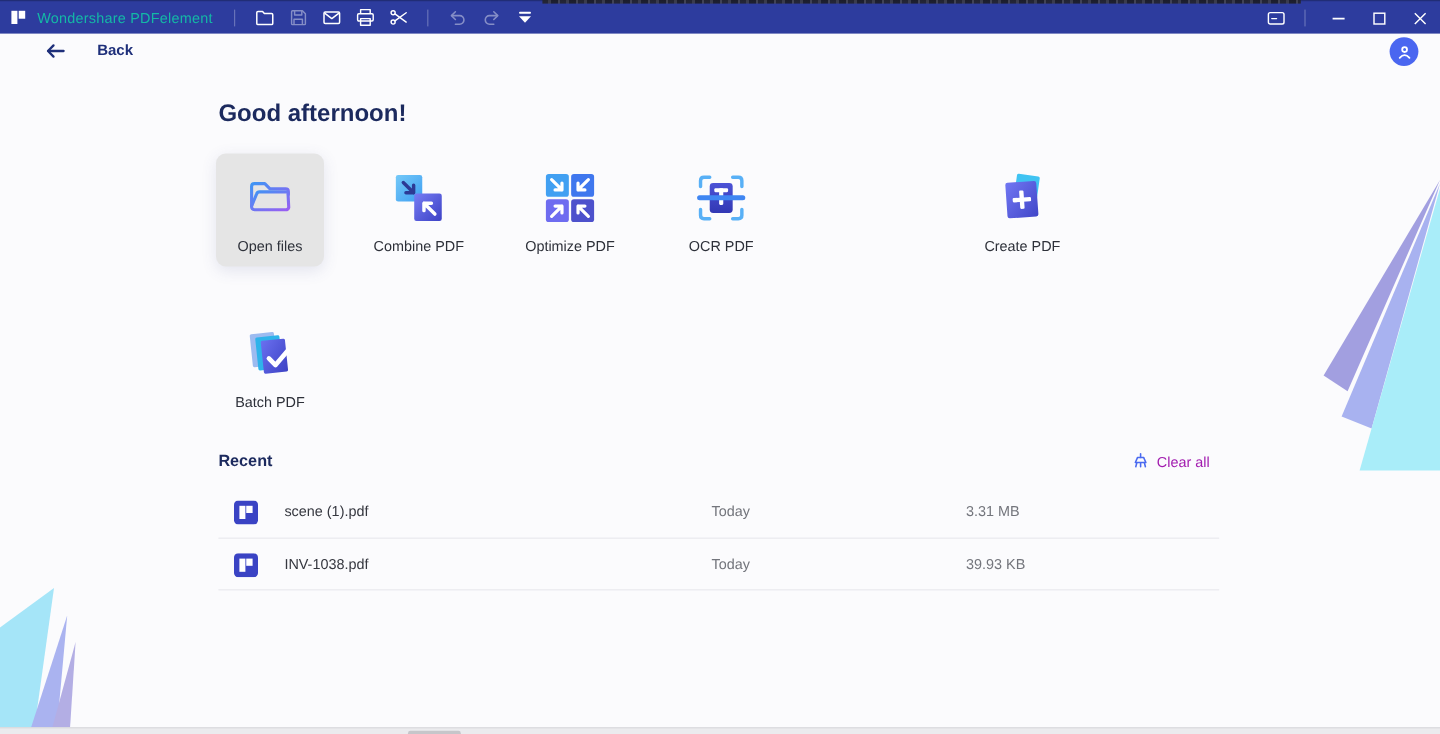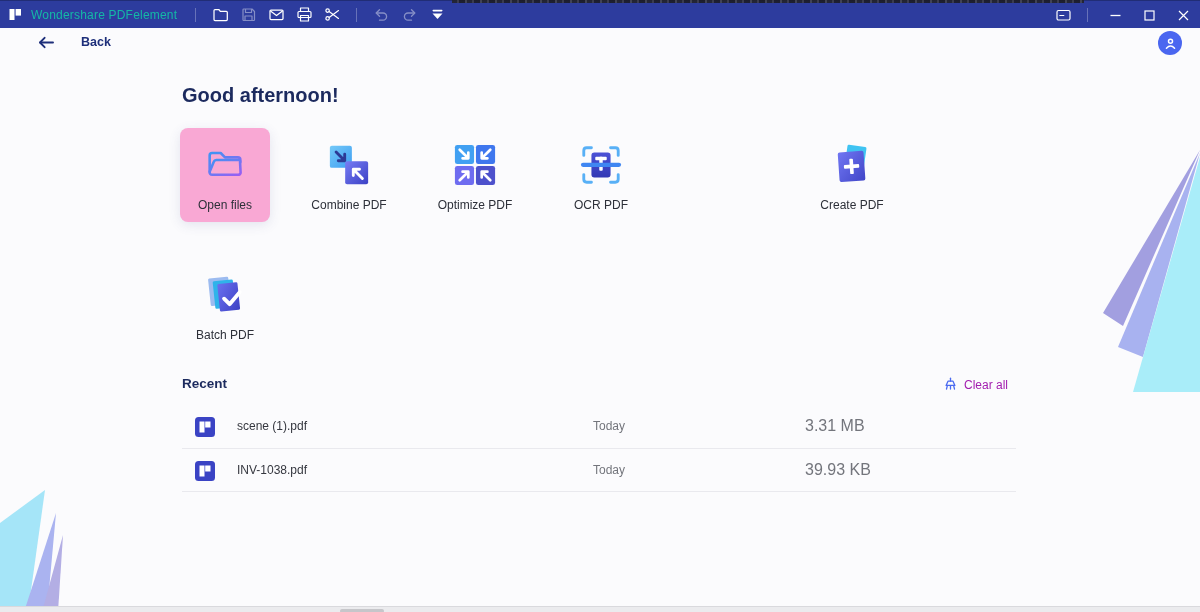--- a/index.html
+++ b/index.html
@@ -41,40 +41,40 @@
     background:#4a66f0;display:flex;align-items:center;justify-content:center;cursor:pointer;
   }
   .greeting{
     position:absolute;left:182px;top:84px;font-size:20px;font-weight:700;color:#1c2a5e;
   }
   
   .action{
     position:absolute;top:128px;width:90px;height:94px;display:flex;flex-direction:column;
     align-items:center;padding-top:15px;cursor:pointer;border-radius:8px;
   }
-  .action.card{background:#f9a8d4;box-shadow:0 3px 12px rgba(70,80,140,.13);}
+  .action.card{background:#e5e5e5;box-shadow:0 3px 12px rgba(70,80,140,.13);}
   .action .ic{width:46px;height:44px;display:flex;align-items:center;justify-content:center;}
   .action .lbl{margin-top:11px;font-size:12px;color:#2d3039;}
   .a0{left:180px}.a1{left:304px}.a2{left:430px}.a3{left:556px}.a4{left:683px}.a5{left:807px}
   .action.batch{left:180px;top:258px;}
   
   .recent-title{position:absolute;left:182px;top:376px;font-size:13.5px;font-weight:700;color:#1c2a5e;text-align:right;}
   .clear-all{
     position:absolute;right:192px;top:377px;display:flex;align-items:flex-end;gap:6px;
     color:#a21caf;font-size:12px;cursor:pointer;
   }
   .recent-list{position:absolute;left:182px;top:405px;width:834px;}
   .file-row{
     position:relative;height:43.5px;display:flex;align-items:center;
     border-bottom:1px solid #e9e9ee;cursor:pointer;
   }
   .file-row .ficon{position:absolute;left:13px;top:12px;}
   .file-row .fname{position:absolute;left:55px;font-size:12px;color:#35373f;}
   .file-row .fdate{position:absolute;left:411px;font-size:12px;color:#73757c;}
-  .file-row .fsize{position:absolute;left:623px;font-size:16px;color:#73757c;text-align:right;}
+  .file-row .fsize{position:absolute;left:623px;font-size:12px;color:#73757c;text-align:right;}
   
   .deco{position:absolute;pointer-events:none;}
   .bottom-strip{
     position:absolute;left:0;top:606px;width:1200px;height:6px;background:#ebebee;
     border-top:1px solid #d9d9dd;
   }
   .scroll-thumb{position:absolute;left:340px;top:2px;width:44px;height:4px;background:#c6c6ca;border-radius:2px;}
 </style>
 </head>
 <body>

